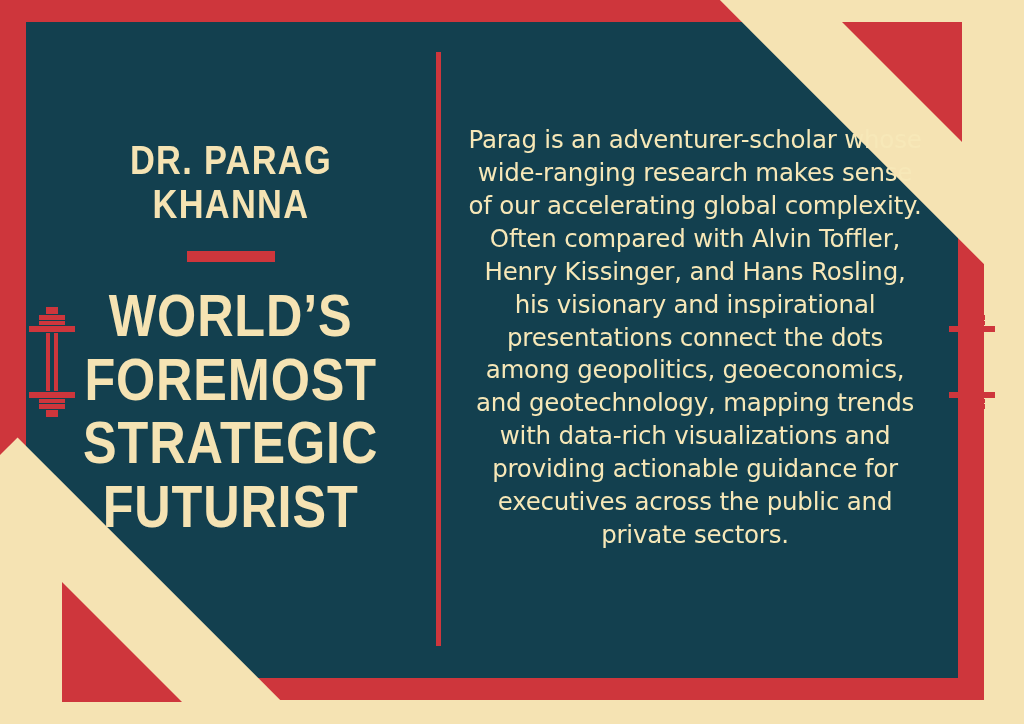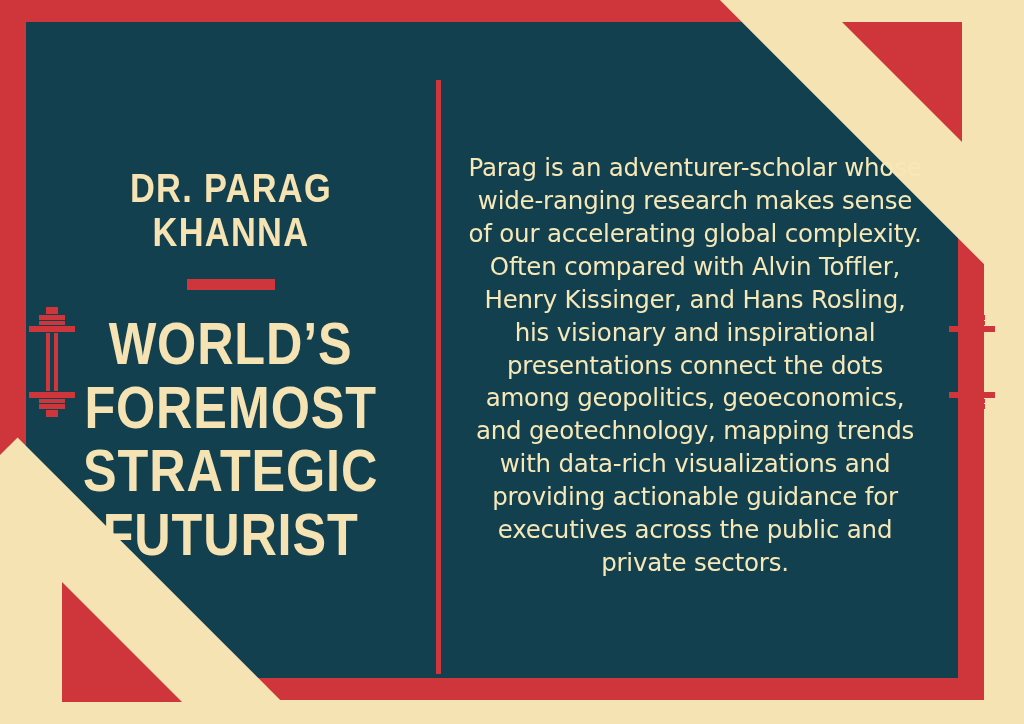--- a/index.html
+++ b/index.html
@@ -74,21 +74,21 @@
     left: 62px;
     bottom: 22px;
     border-bottom: 120px solid #CE363C;
     border-right: 120px solid transparent;
   }
 
   
   .content {
     position: absolute;
     left: 26px;
-    top: 38px;
+    top: 10px;
     width: 932px;
     height: 656px;
     display: flex;
     align-items: stretch;
   }
 
   .col-left {
     position: relative;
     width: 410px;
     display: flex;

